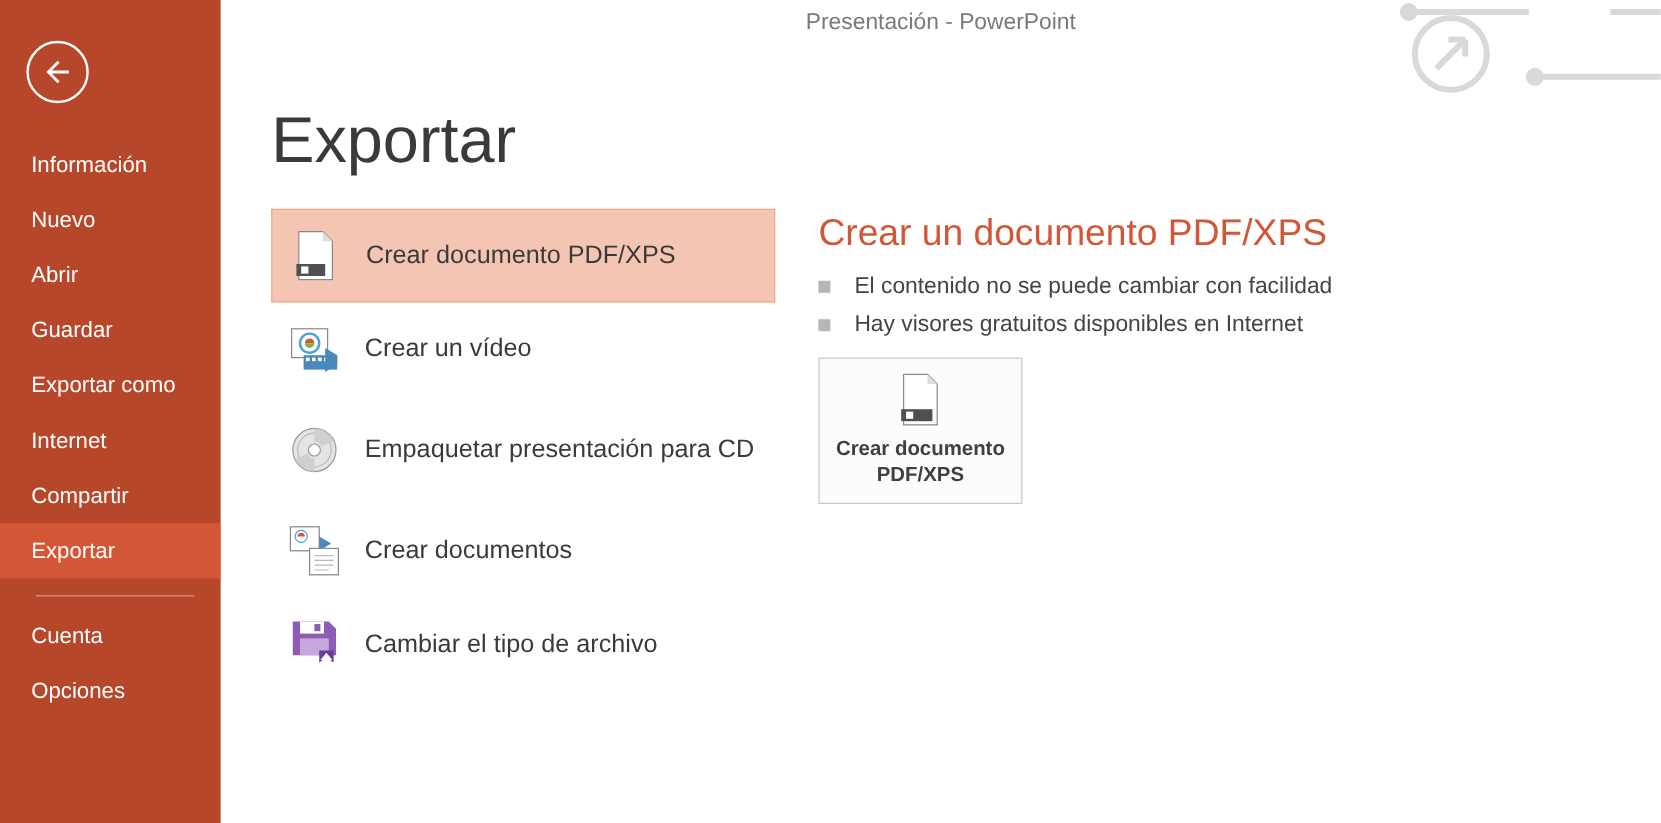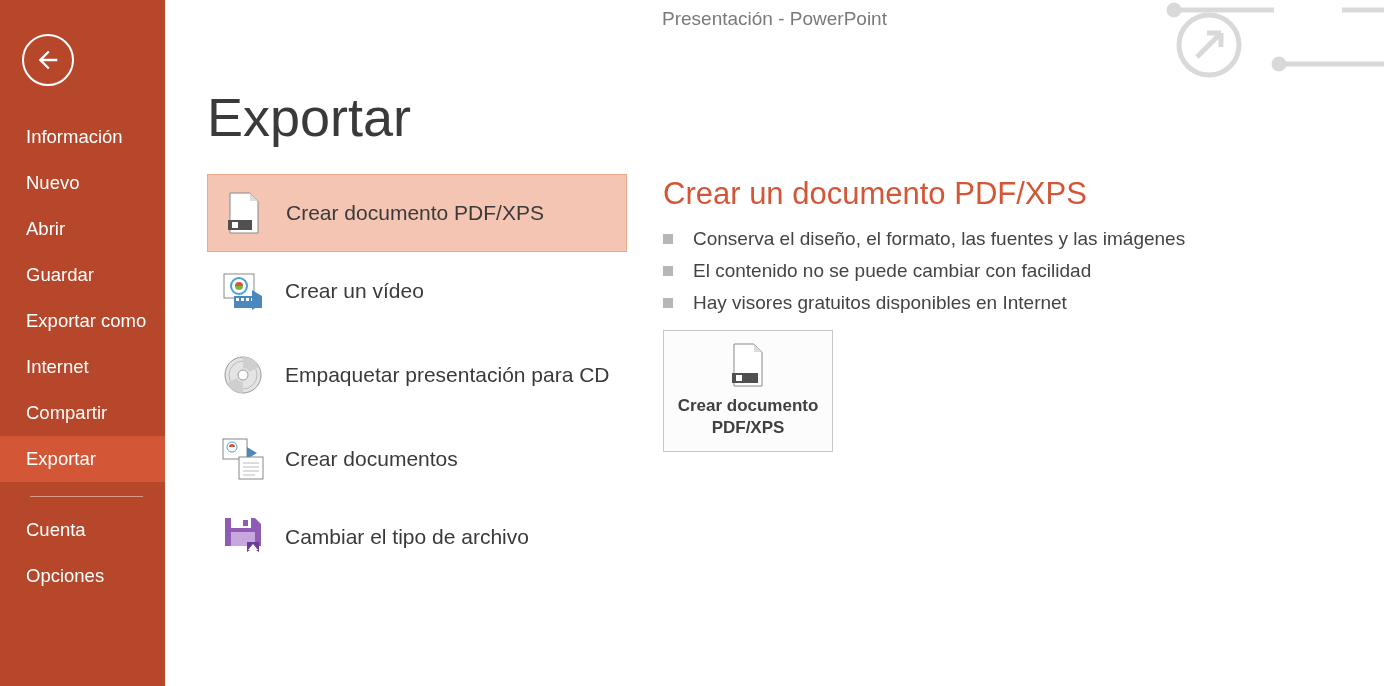--- a/index.html
+++ b/index.html
@@ -6,21 +6,21 @@
   body {
     font-family: "Segoe UI", "Segoe UI Light", Arial, sans-serif;
     width: 1384px;
     height: 686px;
     overflow: hidden;
     background: #fff;
     position: relative;
   }
   .root { display: flex; height: 100%; }
   .sidebar {
-    width: 165px;
+    width: 184px;
     background: #B7472A;
     color: #fff;
     display: flex;
     flex-direction: column;
     padding-top: 34px;
   }
   .back-btn {
     width: 52px; height: 52px;
     border: 2px solid #fff;
     border-radius: 50%;
@@ -265,24 +265,20 @@
           <div class="opt-label">Cambiar el tipo de archivo</div>
         </div>
 
       </div>
 
       <section class="detail">
         <h2 class="detail-heading">Crear un documento PDF/XPS</h2>
         <ul class="bullets">
           <li>
               <span class="bullet-sq"></span>
-              <span>Conserva el diseño, el formato, las fuentes y las imágenes</span>
-            </li>
-          <li>
-              <span class="bullet-sq"></span>
               <span>El contenido no se puede cambiar con facilidad</span>
             </li>
           <li>
               <span class="bullet-sq"></span>
               <span>Hay visores gratuitos disponibles en Internet</span>
             </li>
         </ul>
         <div class="action-btn">
           <svg width="40" height="44" viewBox="0 0 40 44">
               <path fill="#fff" stroke="#888" d="M6 1h20l8 8v34H6z"></path>

